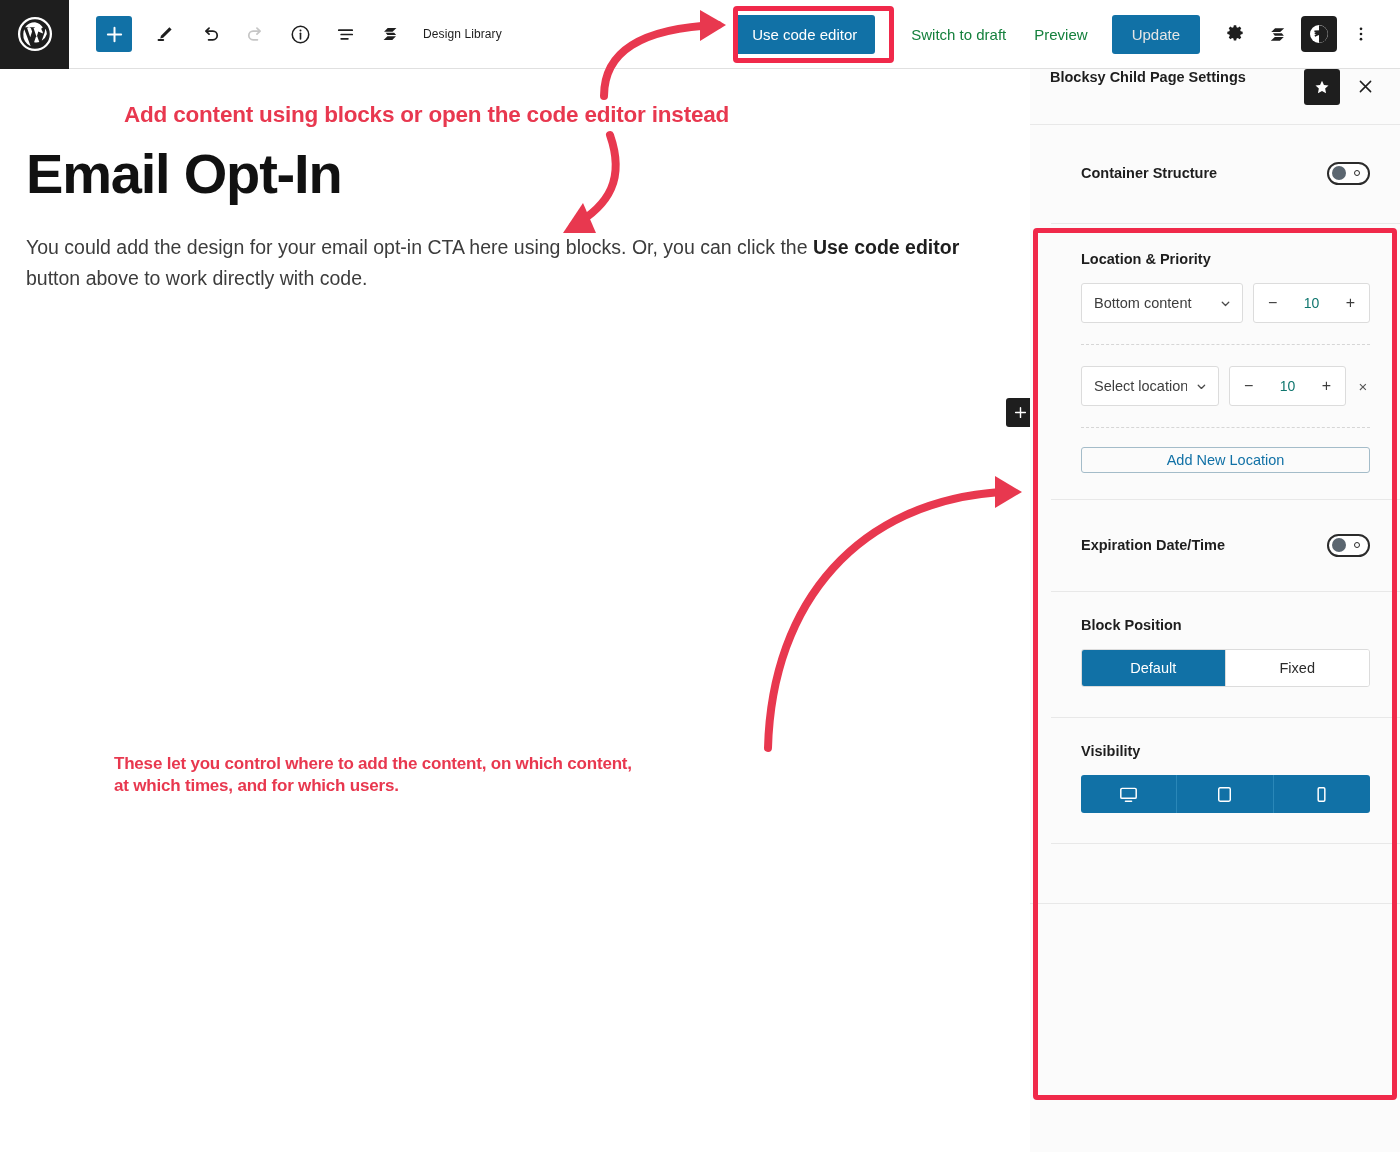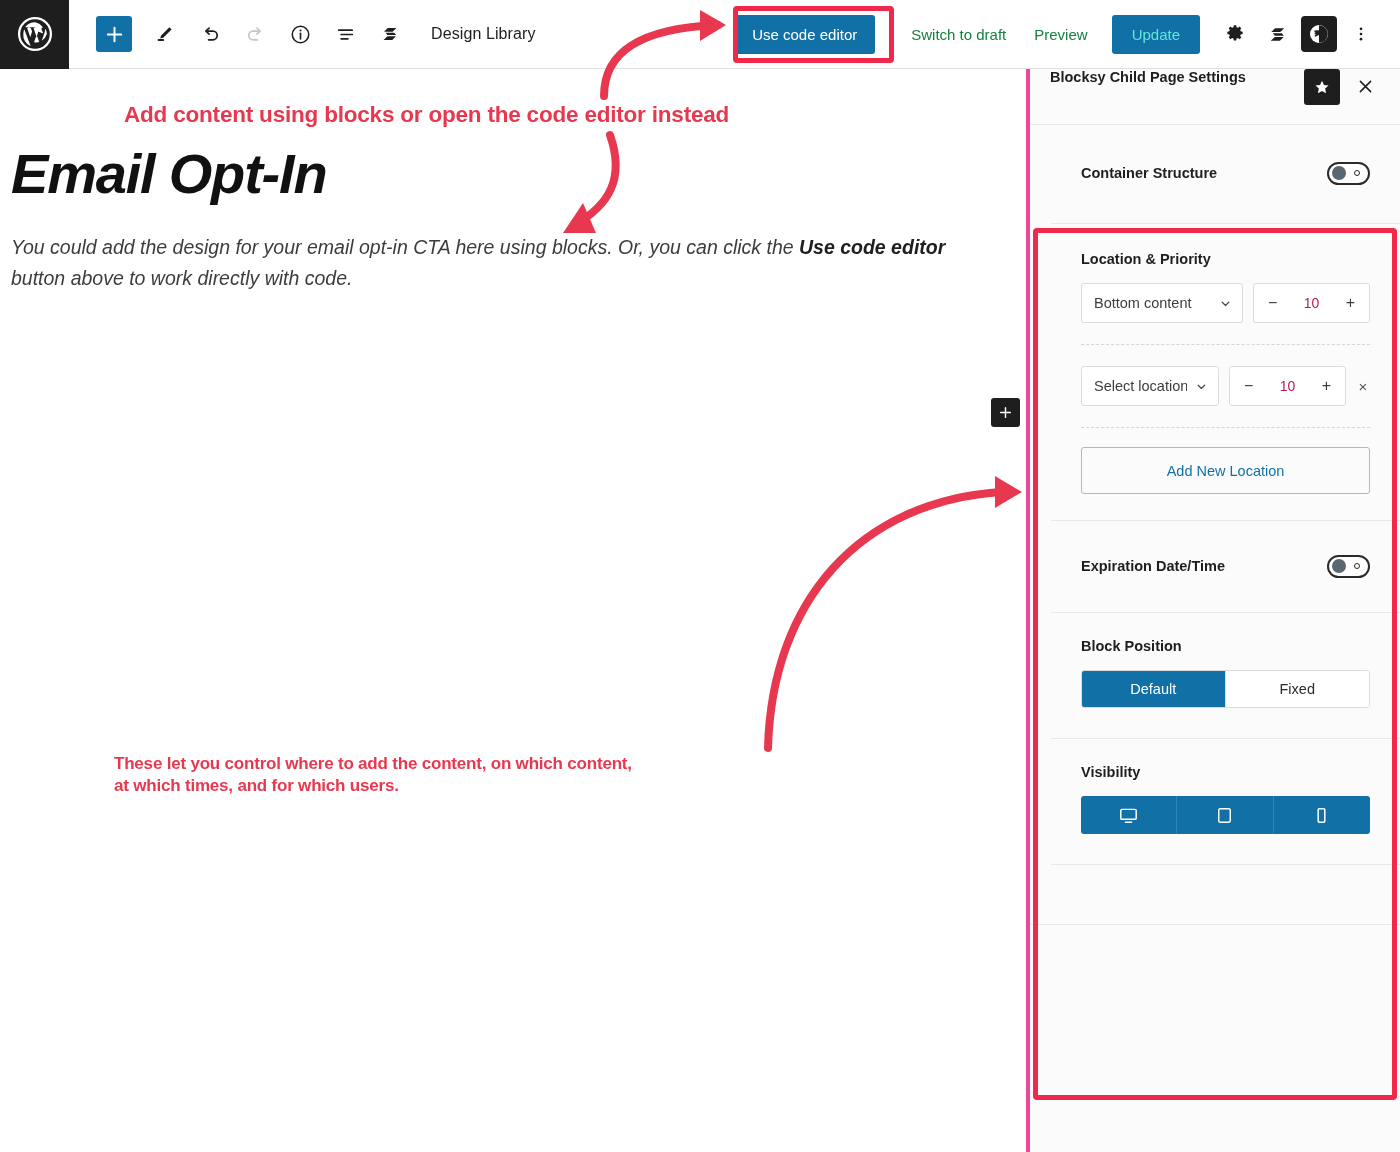--- a/index.html
+++ b/index.html
@@ -32,21 +32,21 @@
   .tb-icon {
     width: 40px; height: 40px;
     display: flex; align-items: center; justify-content: center;
     cursor: pointer; margin-right: 5px;
   }
   .tb-icon.add {
     background: #1171a6; border-radius: 3px;
     width: 36px; height: 36px; margin-right: 13px;
   }
   .design-library-label {
-    font-size: 16px; color: #1e1e1e; margin-left: 16px;
+    font-size: 12px; color: #1e1e1e; margin-left: 8px;
     letter-spacing: .1px;
   }
   .toolbar-right {
     margin-left: auto; display: flex; align-items: center;
     padding-right: 18px; height: 69px; gap: 0;
   }
   .btn-code-editor {
     background: #1171a6; color: #fff;
     border: none; border-radius: 3px;
     font-size: 15px; font-family: inherit;
@@ -56,44 +56,43 @@
   .code-editor-wrap {
     position: relative;
     margin-right: 22px;
   }
   .link-btn {
     background: none; border: none;
     color: #15803d; font-size: 15px; font-family: inherit;
     cursor: pointer; padding: 10px 14px; white-space: nowrap;
   }
   .btn-update {
-    background: #1171a6; color: #5eead4;
+    background: #1171a6; color: #e5e5e5;
     border: none; border-radius: 3px;
     font-size: 15px; font-family: inherit;
     padding: 11px 20px; cursor: pointer; margin-left: 10px;
     white-space: nowrap;
   }
   .tb-icon-right {
     width: 42px; height: 42px;
     display: flex; align-items: center; justify-content: center;
     cursor: pointer;
   }
   .blocksy-badge {
     width: 36px; height: 36px; background: #1e1e1e;
     border-radius: 4px; display: flex;
     align-items: center; justify-content: center;
   }
 
   
   .canvas {
-    position: absolute; top: 69px; left: 1px;
+    position: absolute; top: 69px; left: 16px;
     width: 1029px; height: 1083px;
     background: #ffffff;
-    border-right: 4px solid #ec4899;
-    font-style: italic;
+    border-right: 1px solid #ec4899;
   }
   .post-title {
     position: absolute; left: 10px; top: 72px;
     font-size: 56px; font-weight: 700; color: #111;
     letter-spacing: -1.2px;
   }
   .post-para {
     position: absolute; left: 10px; top: 163px;
     width: 985px;
     font-size: 19.5px; line-height: 31px; color: #3c3c3c;
@@ -172,31 +171,31 @@
   }
   .select-box .sel-val { flex: 1 1 auto; white-space: nowrap; overflow: hidden; }
   .num-box {
     width: 117px; height: 40px; flex: 0 0 117px;
     border: 1px solid #dcdcdc; border-radius: 3px;
     background: #fff; display: flex; align-items: center;
     justify-content: space-between; padding: 0 14px;
     font-size: 14.5px; color: #3d3d3d;
   }
   .num-btn { cursor: pointer; color: #3d3d3d; font-size: 16px; line-height: 1; user-select: none; }
-  .num-val { font-size: 14px; color: #be185d; }
+  .num-val { font-size: 14px; color: #0f766e; }
   .remove-x {
     width: 14px; flex: 0 0 14px; text-align: center;
     color: #555; font-size: 15px; cursor: pointer;
   }
   .dotted-sep {
     border-top: 1px dashed #d6d6d6;
     margin: 21px 0 21px 0;
   }
   .btn-secondary {
-    display: block; width: 100%; height: 47px;
+    display: block; width: 100%; height: 26px;
     background: #fbfbfb; color: #1171a6;
     border: 1px solid #a4bcc9; border-radius: 3px;
     font-size: 14.5px; font-family: inherit; cursor: pointer;
   }
   .btn-secondary + .btn-secondary { margin-top: 14px; }
   .seg-group {
     display: flex; width: 100%; height: 38px;
     border: 1px solid #dcdcdc; border-radius: 3px; overflow: hidden;
   }
   .seg {

